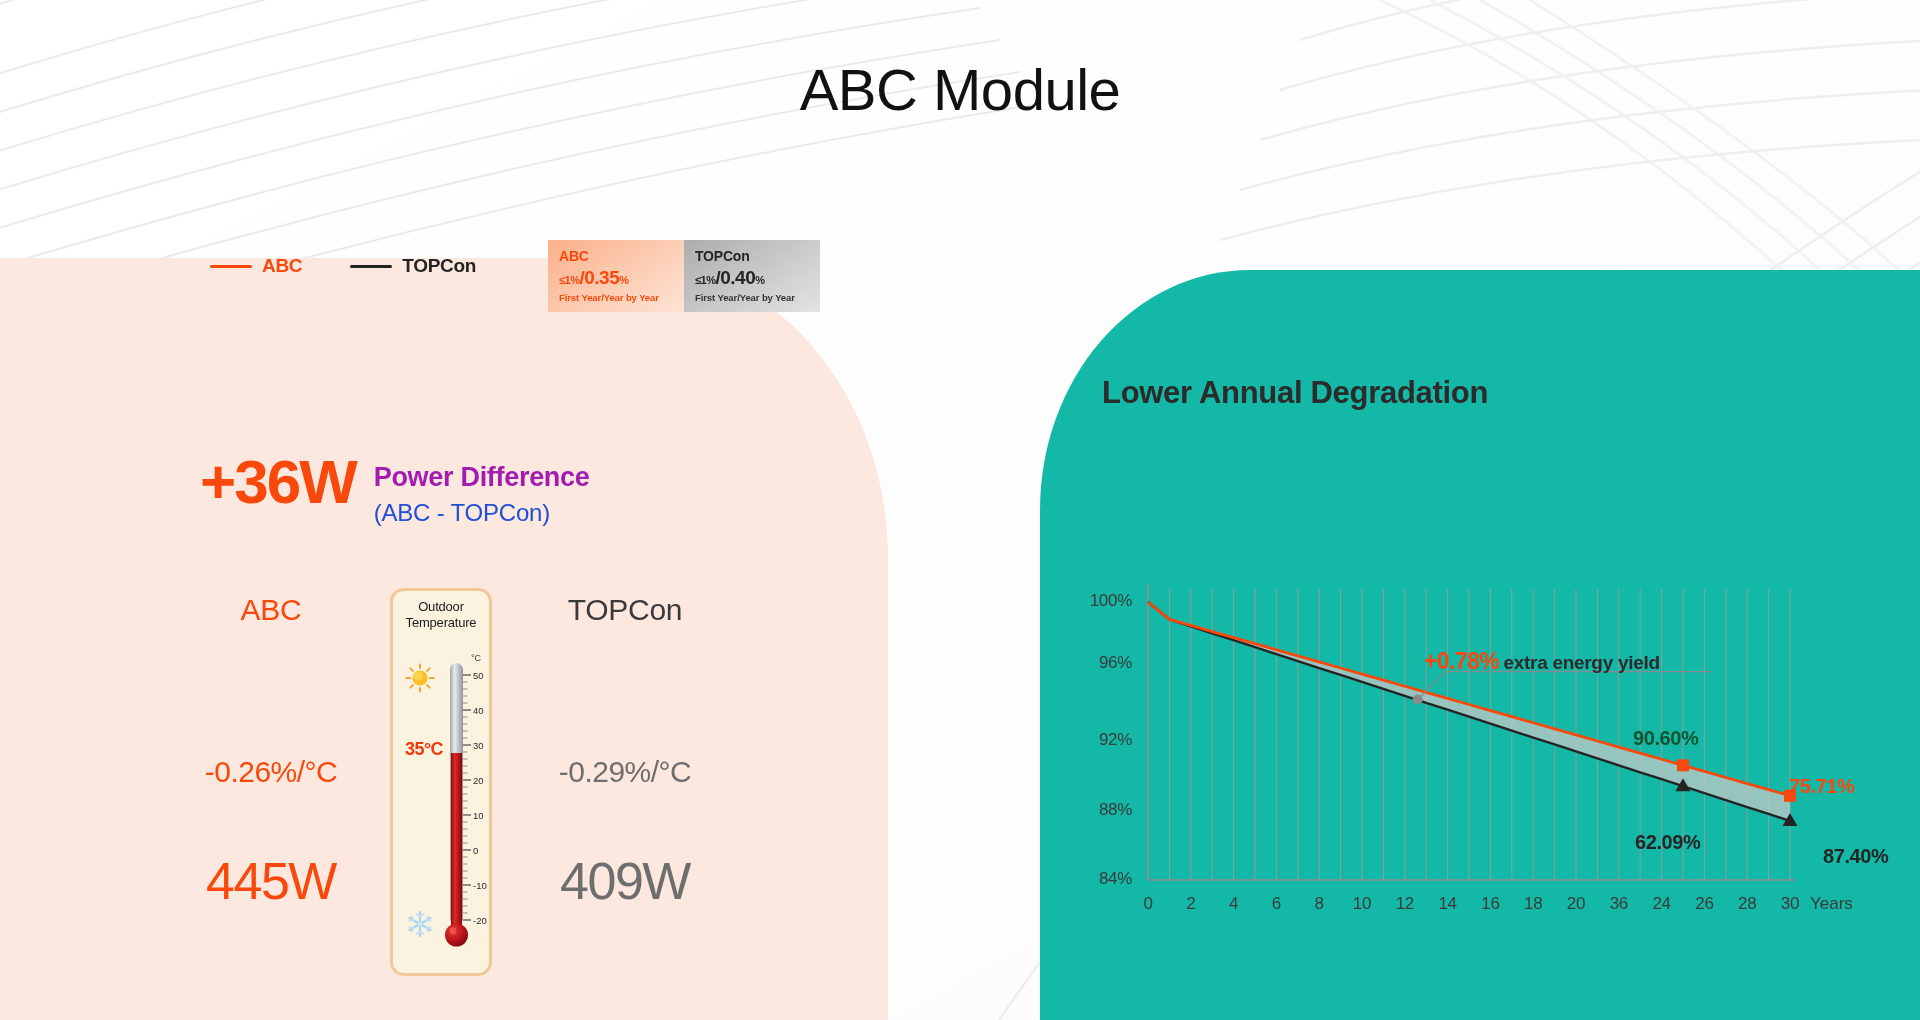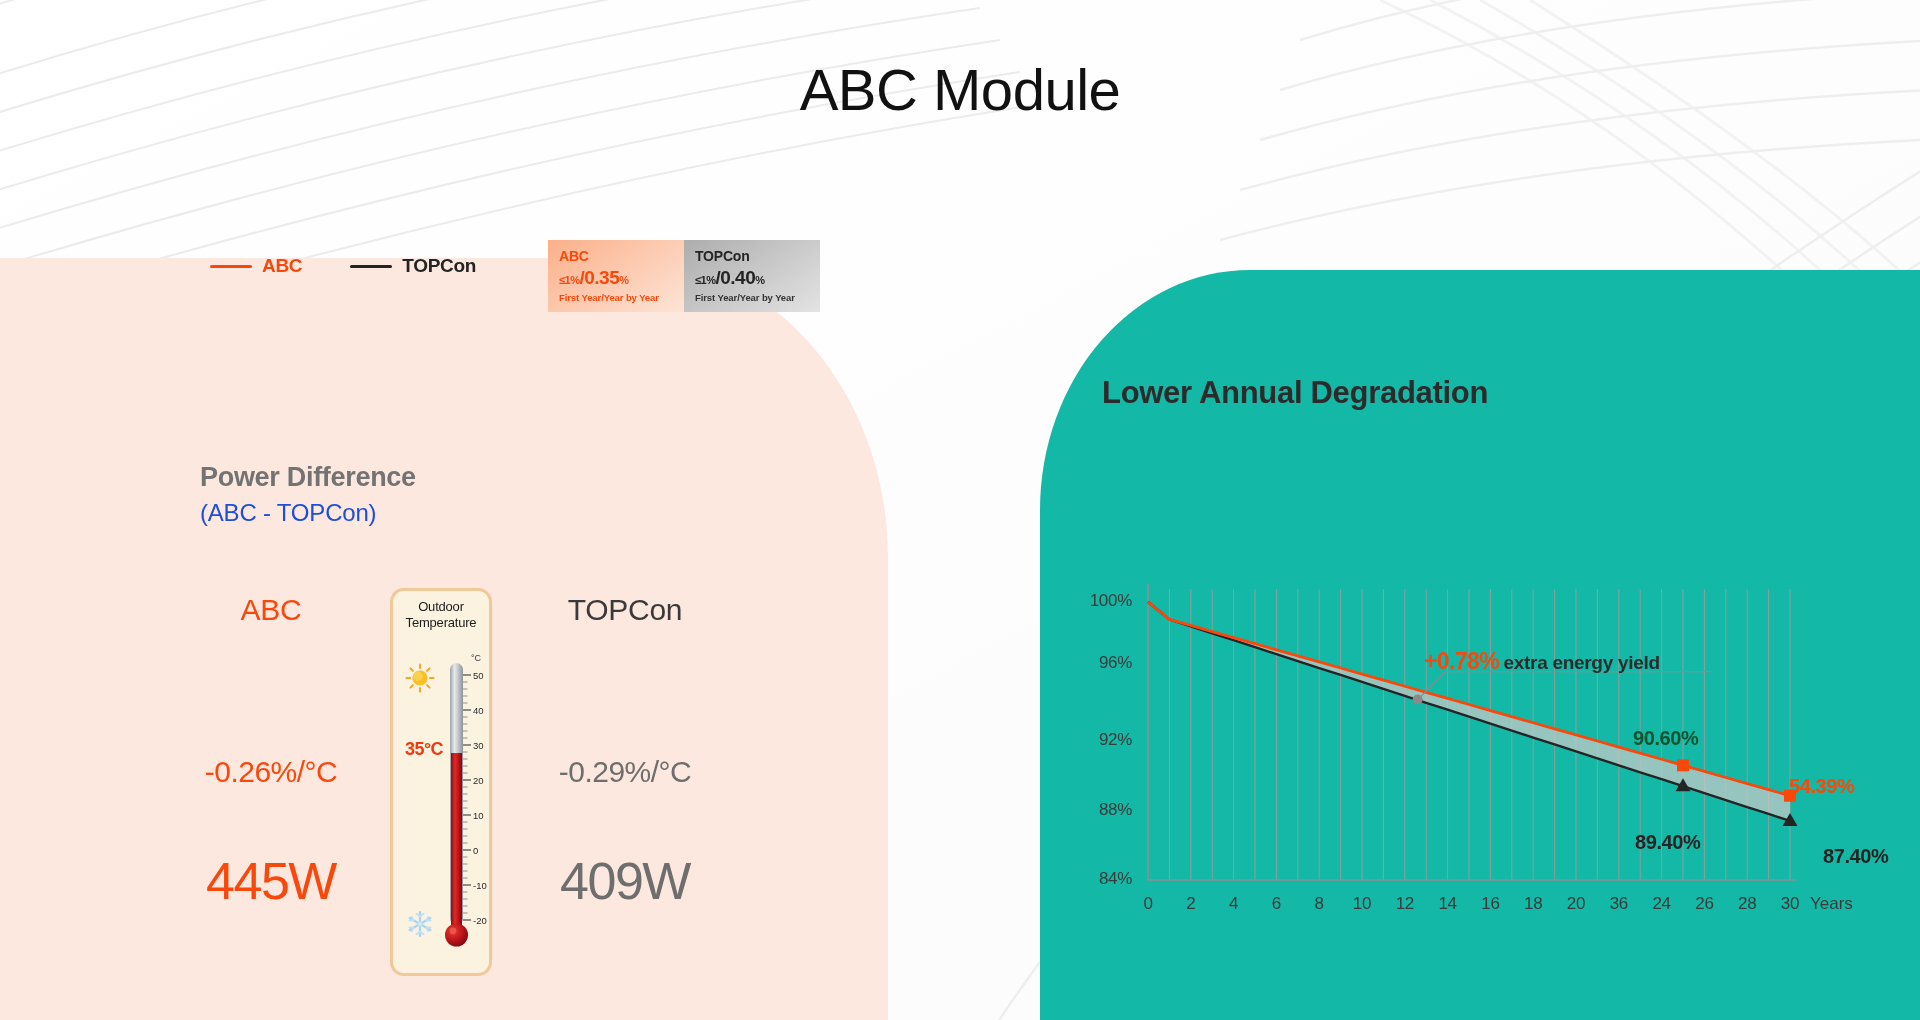--- a/index.html
+++ b/index.html
@@ -36,21 +36,21 @@
   #power-row {
     position:absolute; left:200px; top:195px;
     display:flex; align-items:flex-start; gap:18px;
   }
   #power-delta {
     font-size:62px; font-weight:700; color:#F9480B;
     line-height:0.95; letter-spacing:-2px;
   }
   #power-text { padding-top:8px; }
   #power-label {
-    font-size:27px; font-weight:700; color:#737373;
+    font-size:27px; font-weight:700; color:#a21caf;
     letter-spacing:-0.3px; line-height:1.25;
   }
   #power-sub {
     font-size:24px; font-weight:400; color:#1d4ed8;
     letter-spacing:-0.2px; line-height:1.35; margin-top:2px;
   }
 
   .side-col { position:absolute; text-align:center; width:230px; }
   #abc-col { left:156px; top:335px; }
   #topcon-col { left:510px; top:335px; }
@@ -190,20 +190,21 @@
     <path d="M1530,0 Q 1800,170 1930,300"></path>
   </g>
 </svg>
 
 <div id="page-title">ABC Module</div>
 
 <div id="left-panel">
 
 
   <div id="power-row">
+    <div id="power-delta">+36W</div>
     <div id="power-text">
       <div id="power-label">Power Difference</div>
       <div id="power-sub">(ABC - TOPCon)</div>
     </div>
   </div>
 
   <div class="side-col" id="abc-col">
     <div class="side-name c-orange">ABC</div>
     <div class="side-coef c-orange">-0.26%/°C</div>
     <div class="side-watt c-orange">445W</div>
@@ -422,22 +423,22 @@
     <circle cx="1417.6399999999999" cy="699.5625" r="5" fill="#8a8a8a"></circle>
     <path d="M1417.6399999999999,699.5625 L1445.6399999999999,671.5625 L1712,671.5625" fill="none" stroke="#8a8a8a" stroke-width="1.2"></path>
   </svg>
 
 <div id="yield-annotation">
   <span id="yield-value">+0.78%</span>
   <span id="yield-label">extra energy yield</span>
 </div>
 
 <div class="pt-label" id="lbl-abc-25">90.60%</div>
-<div class="pt-label" id="lbl-abc-30">54.39%</div>
-<div class="pt-label" id="lbl-top-25">89.40%</div>
+<div class="pt-label" id="lbl-abc-30">75.71%</div>
+<div class="pt-label" id="lbl-top-25">62.09%</div>
 <div class="pt-label" id="lbl-top-30">87.40%</div>
 
 <div class="axis-tick ytick" style="left: 1062px; top: 869px;">84%</div>
 <div class="axis-tick ytick" style="left: 1062px; top: 799.5px;">88%</div>
 <div class="axis-tick ytick" style="left: 1062px; top: 730px;">92%</div>
 <div class="axis-tick ytick" style="left: 1062px; top: 653px;">96%</div>
 <div class="axis-tick ytick" style="left: 1062px; top: 591px;">100%</div>
 <div class="axis-tick xtick" style="left: 1128px; top: 894px;">0</div>
 <div class="axis-tick xtick" style="left: 1170.8px; top: 894px;">2</div>
 <div class="axis-tick xtick" style="left: 1213.6px; top: 894px;">4</div>

